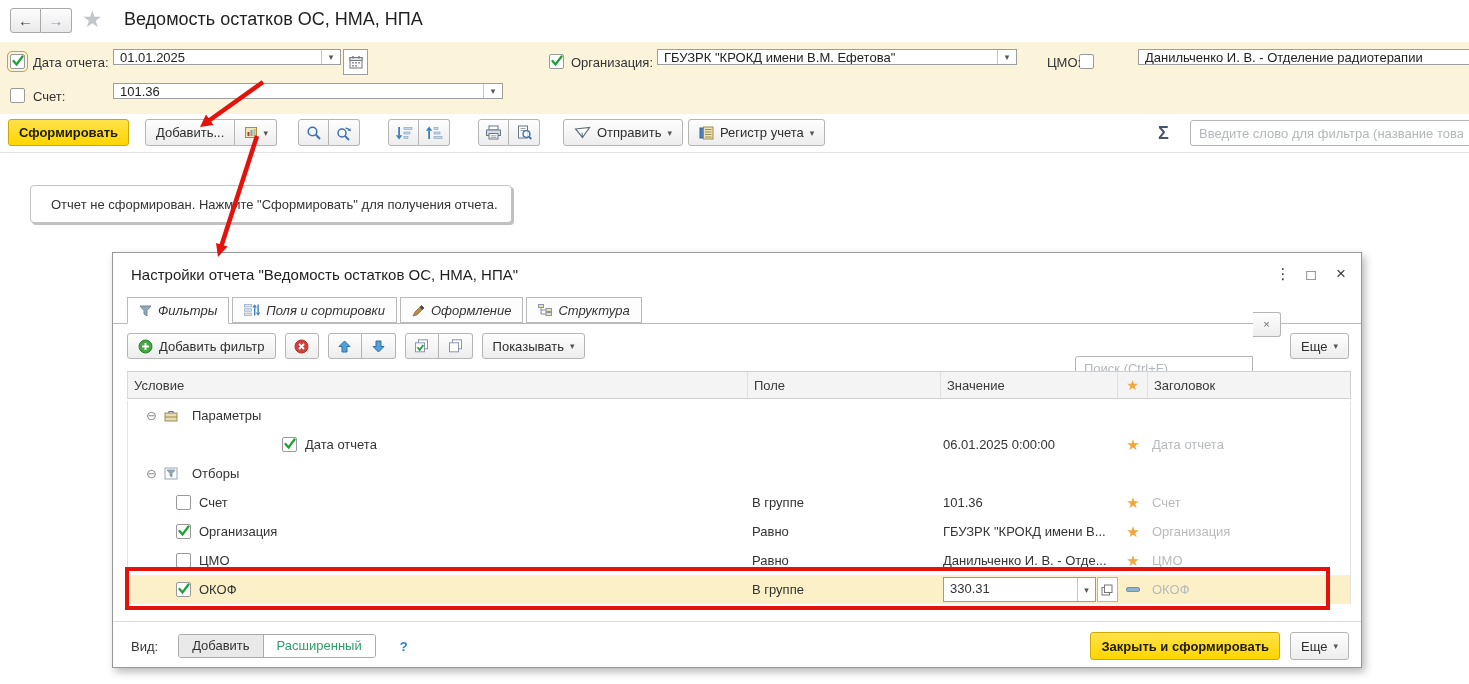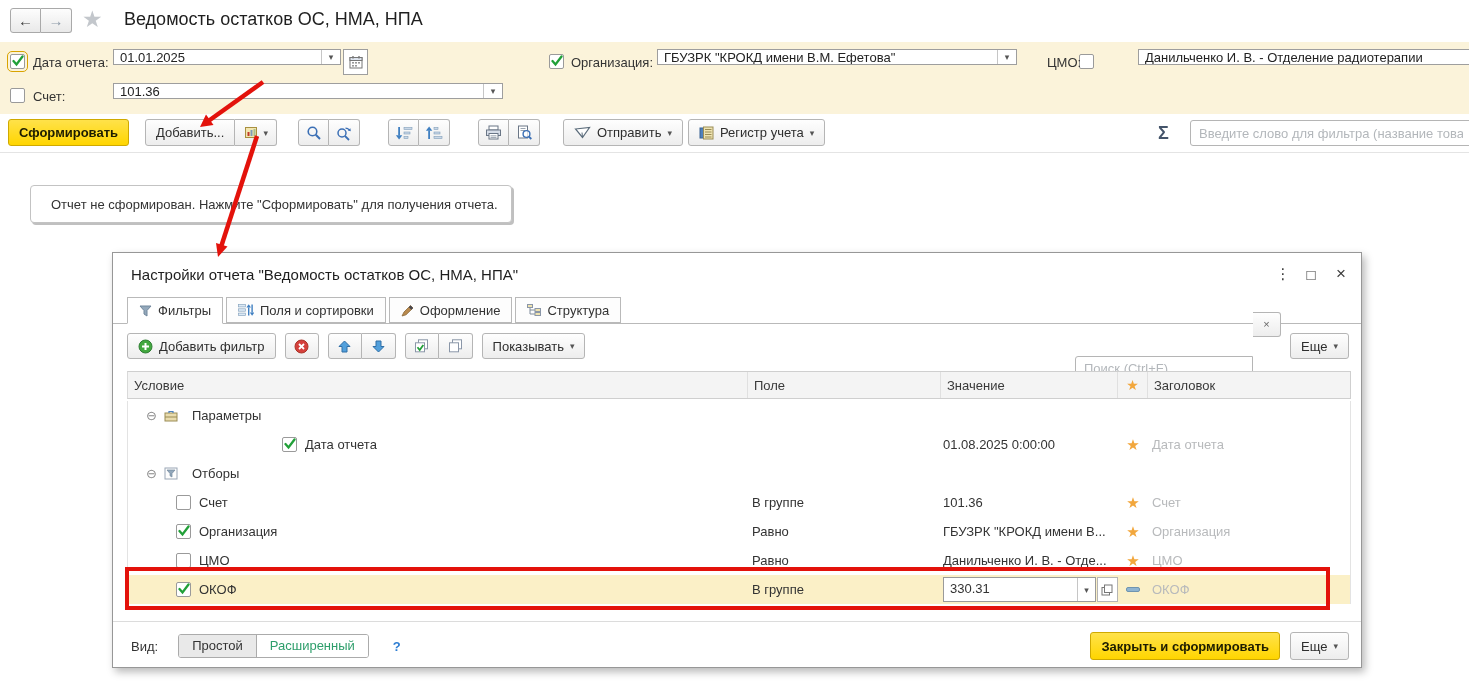--- a/index.html
+++ b/index.html
@@ -55,21 +55,21 @@
     border:1px solid #c3c3c3; border-radius:4px; box-shadow:2px 2px 0 rgba(130,130,130,.5);
     display:flex; align-items:center; padding-left:20px; color:#333; }
 
   
   .dialog { position:absolute; left:112px; top:252px; width:1250px; height:416px; background:#fff;
     border:1px solid #979797; box-shadow:3px 4px 8px rgba(0,0,0,.28); z-index:10; }
   .dlg-title { position:absolute; left:18px; top:13px; font-size:15px; color:#1e1e1e; }
   .win-btn { position:absolute; top:10px; width:24px; height:22px; display:flex; align-items:center;
     justify-content:center; color:#3c3c3c; font-size:15px; cursor:pointer; }
   .tabline { position:absolute; left:0; top:70px; width:100%; height:1px; background:#b9b9b9; }
-  .tabs { position:absolute; left:14px; top:44px; height:41px; display:flex; z-index:2; }
+  .tabs { position:absolute; left:14px; top:44px; height:41px; display:flex; z-index:2;font-style:italic; }
   .tab { display:inline-flex; align-items:center; gap:6px; height:26px; padding:0 11px; margin-right:3px;
     border:1px solid #b9b9b9; background:#fdfdfd; cursor:pointer; color:#333; }
   .tab.active { background:#fff; height:27px; border-bottom-color:#fff; }
   .dlg-toolbar { position:absolute; left:14px; right:12px; top:78px; height:30px; display:flex;
     align-items:center; gap:9px; }
   .dlg-toolbar .btn { height:26px; }
   .spacer { flex:1; }
   .search-wrap { display:flex; }
   .search-input { width:178px; height:25px; border:1px solid #b5b5b5; border-radius:3px 0 0 3px;
     padding:0 8px; font:inherit; outline:none;margin-top:44px; }
@@ -424,21 +424,21 @@
           <div class="tc field">
             <span class="cb checked" style="margin-left:150px">
               <svg width="12" height="12" viewBox="0 0 12 12">
                 <path d="M1.5 6l3 3.5L10.5 1.5" fill="none" stroke="#21a038" stroke-width="2.3" stroke-linecap="round"></path>
               </svg>
             </span>
             <span class="rlabel">Дата отчета</span>
           </div>
           <div class="tc cond"></div>
           <div class="tc val">
-            <span>01.08.2025 0:00:00</span>
+            <span>06.01.2025 0:00:00</span>
           </div>
           <div class="tc mark">
             <span class="starm">★</span>
           </div>
           <div class="tc grey">Дата отчета</div>
         </div>
         <div class="trow">
           <div class="tc field">
             <span class="collapse">⊖</span>
             <span class="gicon">
@@ -526,21 +526,21 @@
             <span class="minusm"></span>
           </div>
           <div class="tc grey">ОКОФ</div>
         </div>
       </div>
 
     <div class="dlg-footer-sep"></div>
     <div class="dlg-footer">
       <span>Вид:</span>
       <span class="seg">
-        <span class="seg-btn seg-simple">Простой</span>
+        <span class="seg-btn seg-simple">Добавить</span>
         <span class="seg-btn seg-adv">Расширенный</span>
       </span>
       <span class="help">?</span>
       <div class="footer-right">
         <button class="btn btn-yellow" style="height:28px">Закрыть и сформировать</button>
         <button class="btn" style="height:28px">
           <span>Еще</span>
           <span class="ddtxt">▾</span>
         </button>
       </div>

